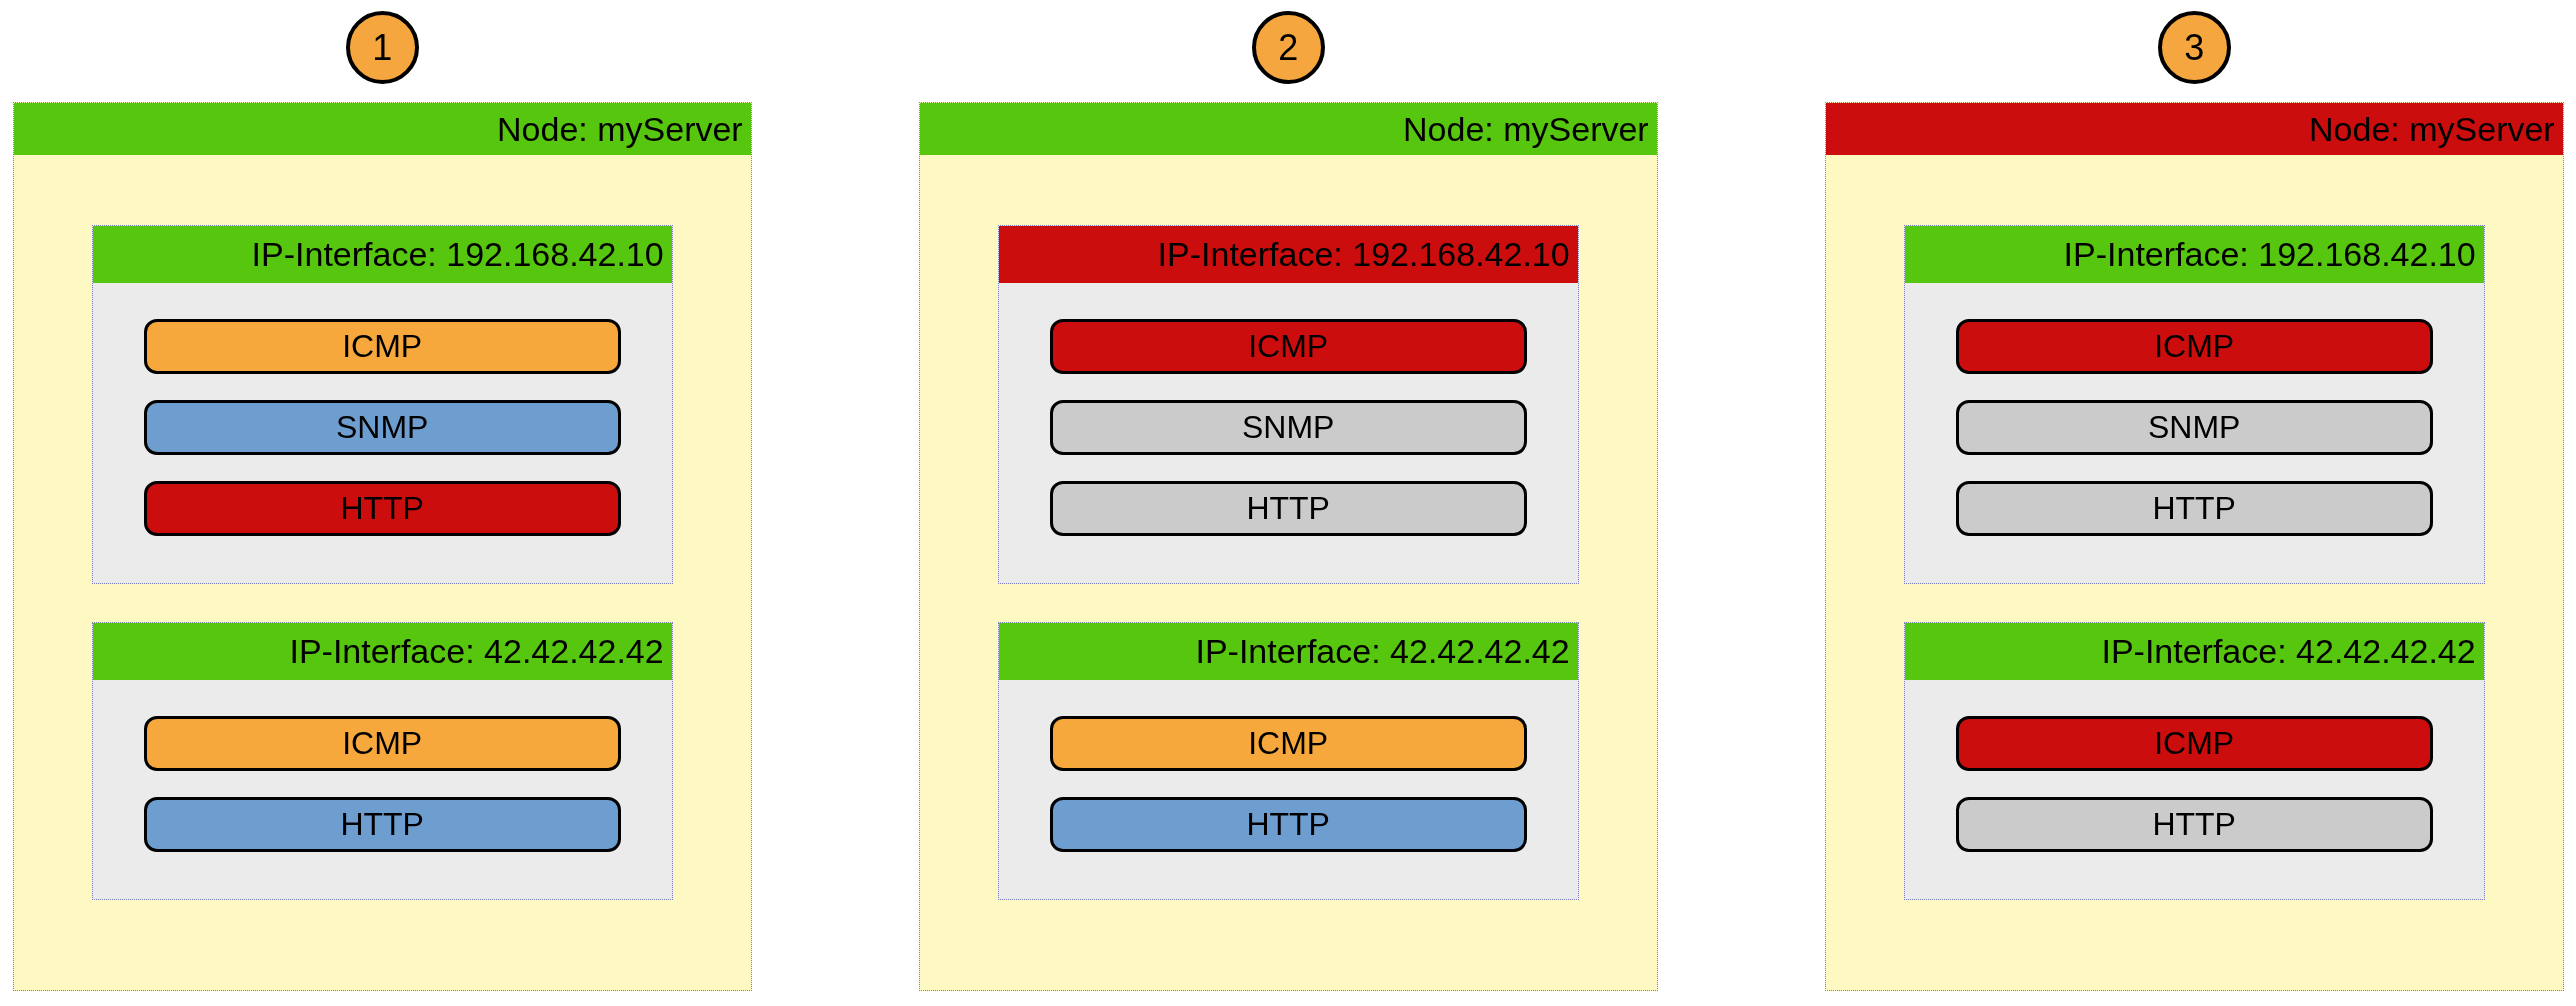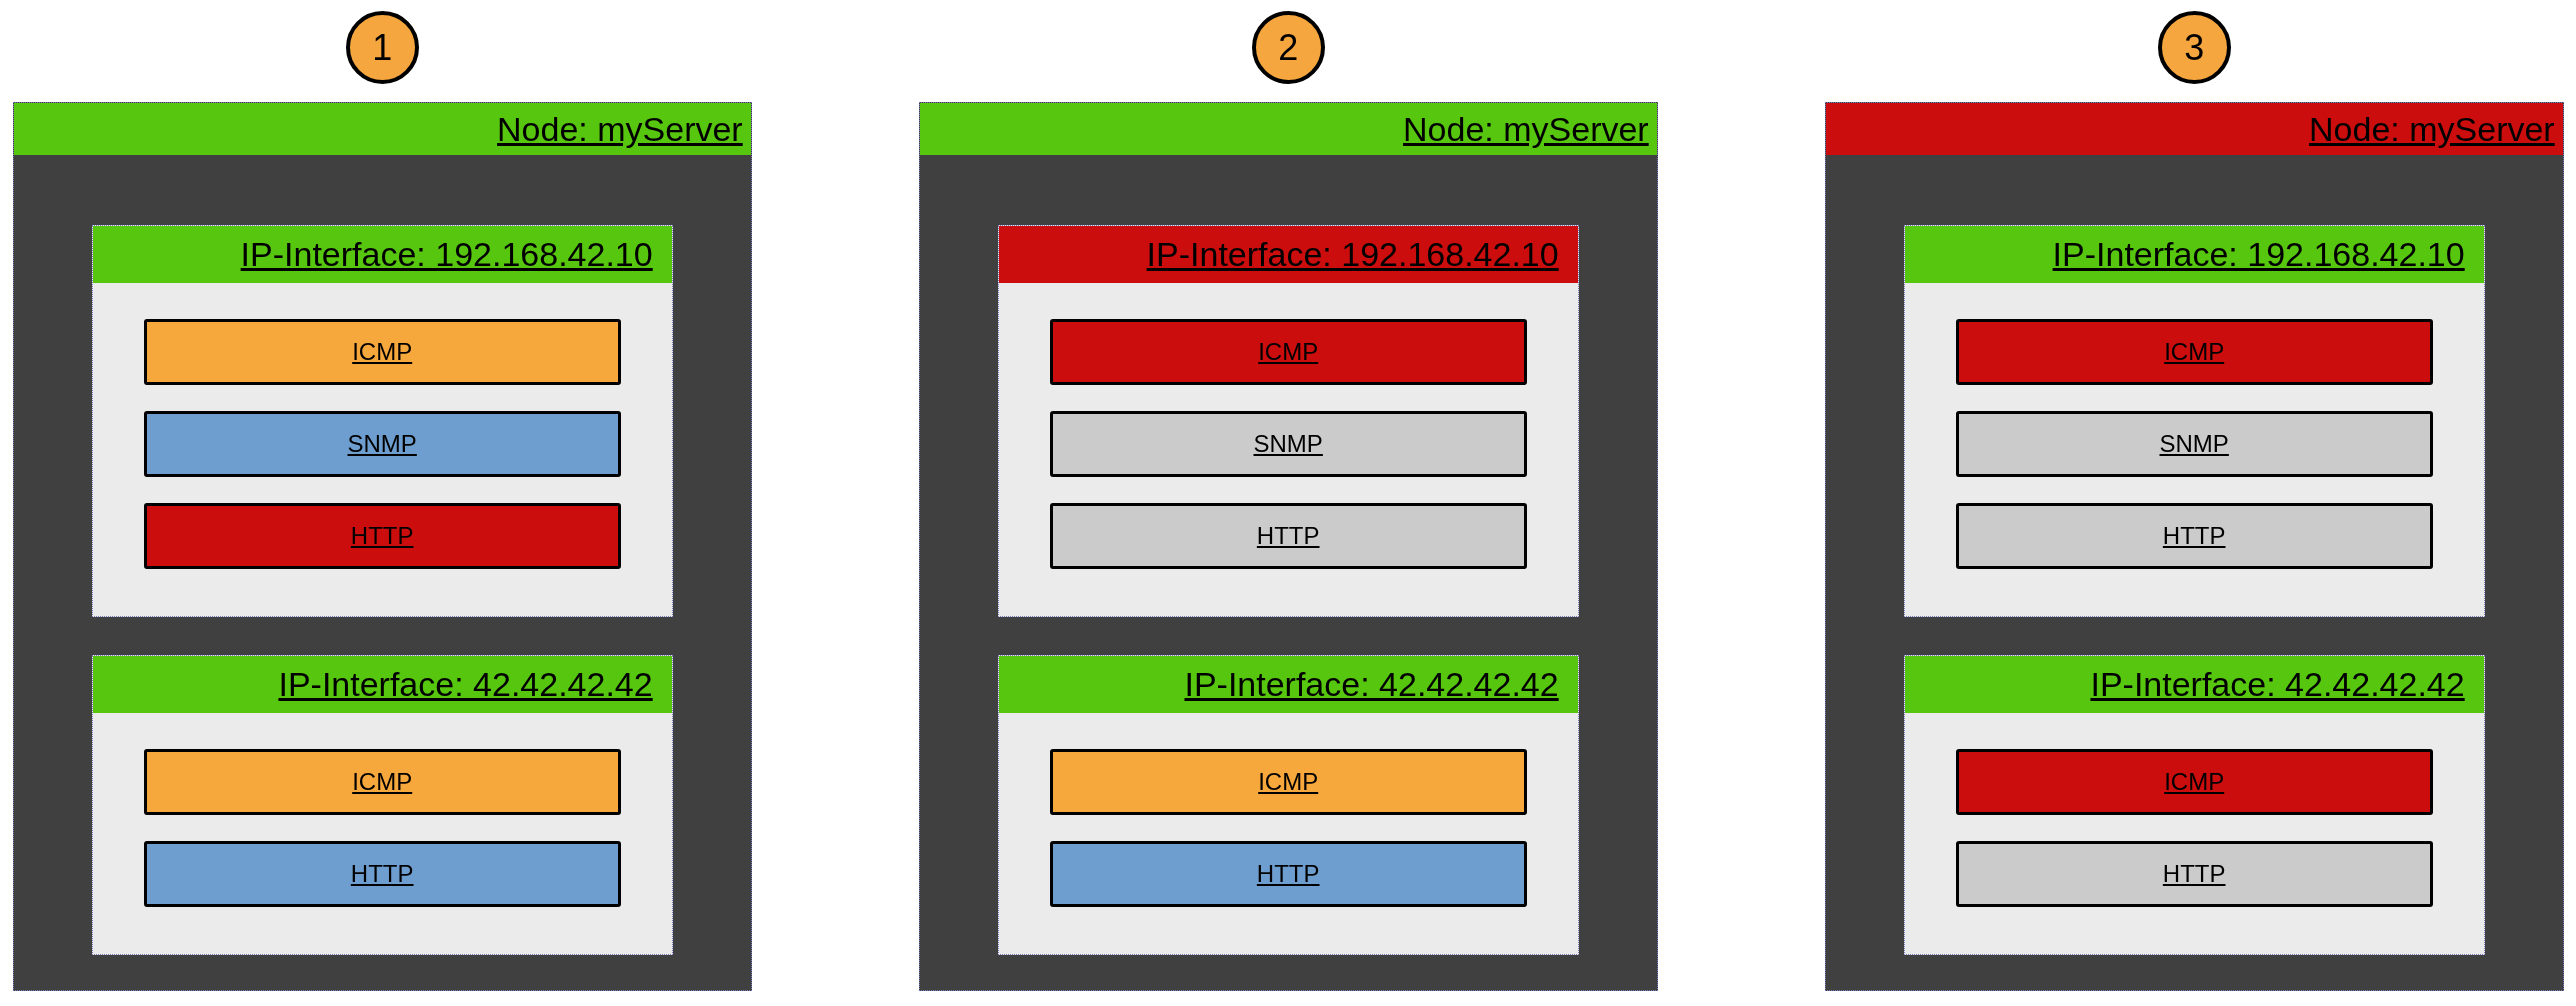--- a/index.html
+++ b/index.html
@@ -19,22 +19,21 @@
     border-radius: 50%;
     background: var(--badge);
     border: 4px solid #000;
     display: flex; align-items: center; justify-content: center;
     font-size: 36px;
     margin-bottom: 18px;
   }
   .node-box {
     width: 739px; height: 889px; box-sizing: border-box;
     border: 1.6px dotted var(--dots);
-    background: #404040;
-    text-decoration: underline;
+    background: #fef9c3;
   }
   .bar {
     box-sizing: border-box;
     text-align: right;
     white-space: nowrap;
     overflow: hidden;
   }
   .node-bar {
     height: 52px; line-height: 52px;
     padding-right: 8px;
@@ -42,34 +41,34 @@
   }
   .iface {
     box-sizing: border-box;
     margin: 70px 78px 0 78px;
     border: 1.6px dotted var(--dots);
     background: var(--panel);
   }
   .iface.second { margin-top: 38px; }
   .iface-bar {
     height: 57px; line-height: 57px;
-    padding-right: 19px;
+    padding-right: 8px;
     font-size: 34px;
   }
   .svc-list {
     display: flex; flex-direction: column;
     row-gap: 26px;
     padding: 36px 51px 47px 51px;
   }
   .svc {
-    height: 66px; box-sizing: border-box;
+    height: 55px; box-sizing: border-box;
     border: 3.2px solid #000;
-    border-radius: 3px;
+    border-radius: 13px;
     display: flex; align-items: center; justify-content: center;
-    font-size: 24px;
+    font-size: 32px;
   }
   [data-status="green"]  { background: var(--green); }
   [data-status="red"]    { background: var(--red); }
   [data-status="orange"] { background: var(--orange); }
   [data-status="blue"]   { background: var(--blue); }
   [data-status="gray"]   { background: var(--gray); }
 </style>
 </head>
 <body>
 

